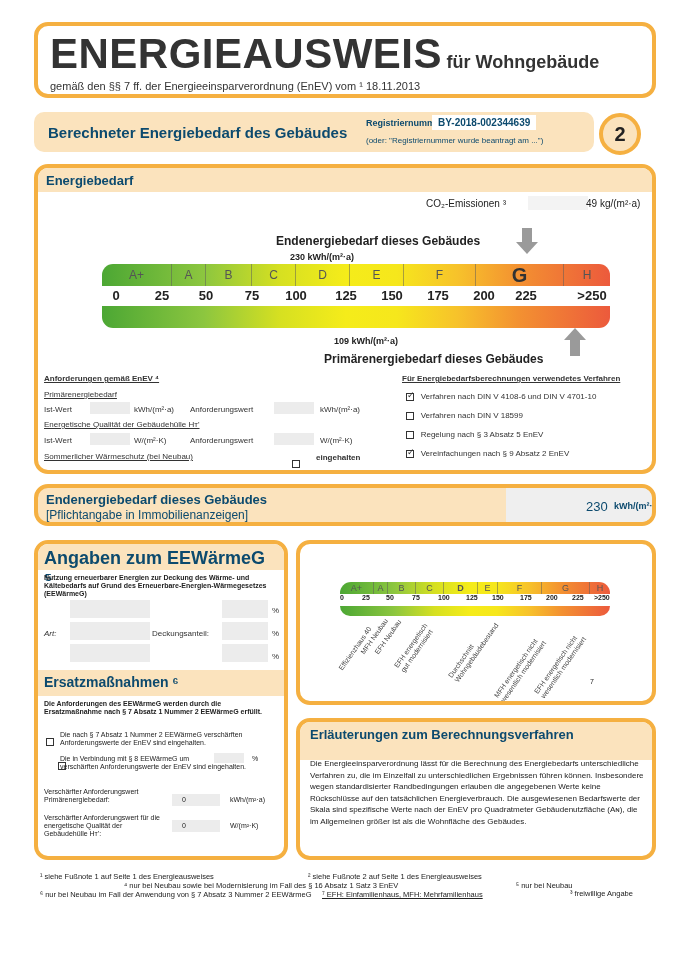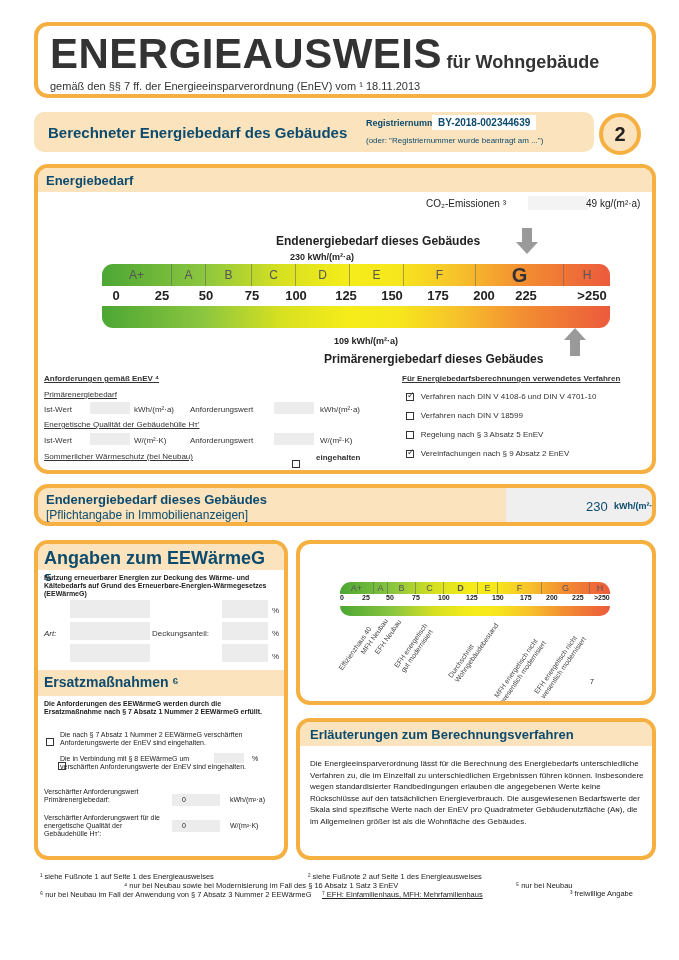--- a/index.html
+++ b/index.html
@@ -214,21 +214,21 @@
   <div class="rot" style="left:66px;top:104px;">MFH Neubau</div>
   <div class="rot" style="left:80px;top:104px;">EFH Neubau</div>
   <div class="rot" style="left:106px;top:114px;width:60px;white-space:normal;">EFH energetisch gut modernisiert</div>
   <div class="rot" style="left:160px;top:124px;width:66px;white-space:normal;">Durchschnitt Wohngebäudebestand</div>
   <div class="rot" style="left:206px;top:144px;width:90px;white-space:normal;">MFH energetisch nicht wesentlich modernisiert</div>
   <div class="rot" style="left:246px;top:140px;width:90px;white-space:normal;">EFH energetisch nicht wesentlich modernisiert</div>
   <div class="abs" style="left:290px;top:134px;font-size:7px;">7</div>
 </div>
 
 <div class="box" style="left:296px;top:718px;width:360px;height:142px;overflow:hidden;">
-  <div class="hdr abs" style="left:0;top:0;width:100%;height:24px;padding:5px 10px;font-size:13px;">Erläuterungen zum Berechnungsverfahren</div>
+  <div class="hdr abs" style="left:0;top:0;width:100%;height:38px;padding:5px 10px;font-size:13px;">Erläuterungen zum Berechnungsverfahren</div>
   <div class="abs" style="left:10px;top:36px;width:336px;font-size:8px;line-height:11.5px;">Die Energieeinsparverordnung lässt für die Berechnung des Energiebedarfs unterschiedliche Verfahren zu, die im Einzelfall zu unterschiedlichen Ergebnissen führen können. Insbesondere wegen standardisierter Randbedingungen erlauben die angegebenen Werte keine Rückschlüsse auf den tatsächlichen Energieverbrauch. Die ausgewiesenen Bedarfswerte der Skala sind spezifische Werte nach der EnEV pro Quadratmeter Gebäudenutzfläche (Aɴ), die im Allgemeinen größer ist als die Wohnfläche des Gebäudes.</div>
 </div>
 
 <div class="abs" style="left:40px;top:872px;width:610px;height:36px;font-size:7.5px;line-height:9px;">
   <span class="abs" style="left:0;top:0;">¹ siehe Fußnote 1 auf Seite 1 des Energieausweises</span>
   <span class="abs" style="left:268px;top:0;">² siehe Fußnote 2 auf Seite 1 des Energieausweises</span>
   <span class="abs" style="left:530px;top:17px;">³ freiwillige Angabe</span>
   <span class="abs" style="left:84px;top:9px;">⁴ nur bei Neubau sowie bei Modernisierung im Fall des § 16 Absatz 1 Satz 3 EnEV</span>
   <span class="abs" style="left:476px;top:9px;">⁵ nur bei Neubau</span>
   <span class="abs" style="left:0;top:18px;">⁶ nur bei Neubau im Fall der Anwendung von § 7 Absatz 3 Nummer 2 EEWärmeG</span>

